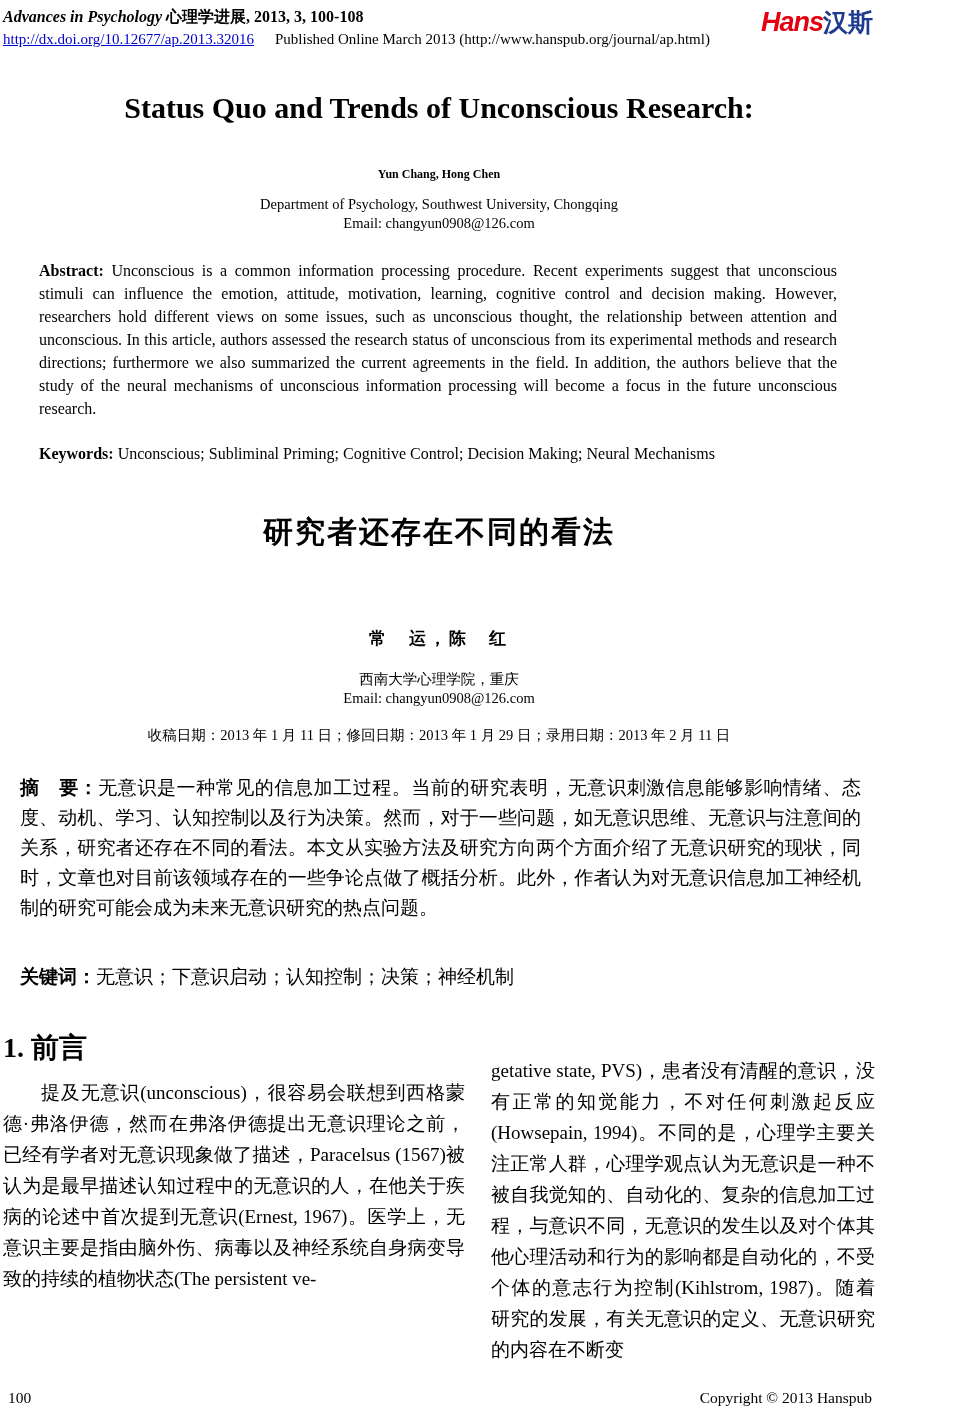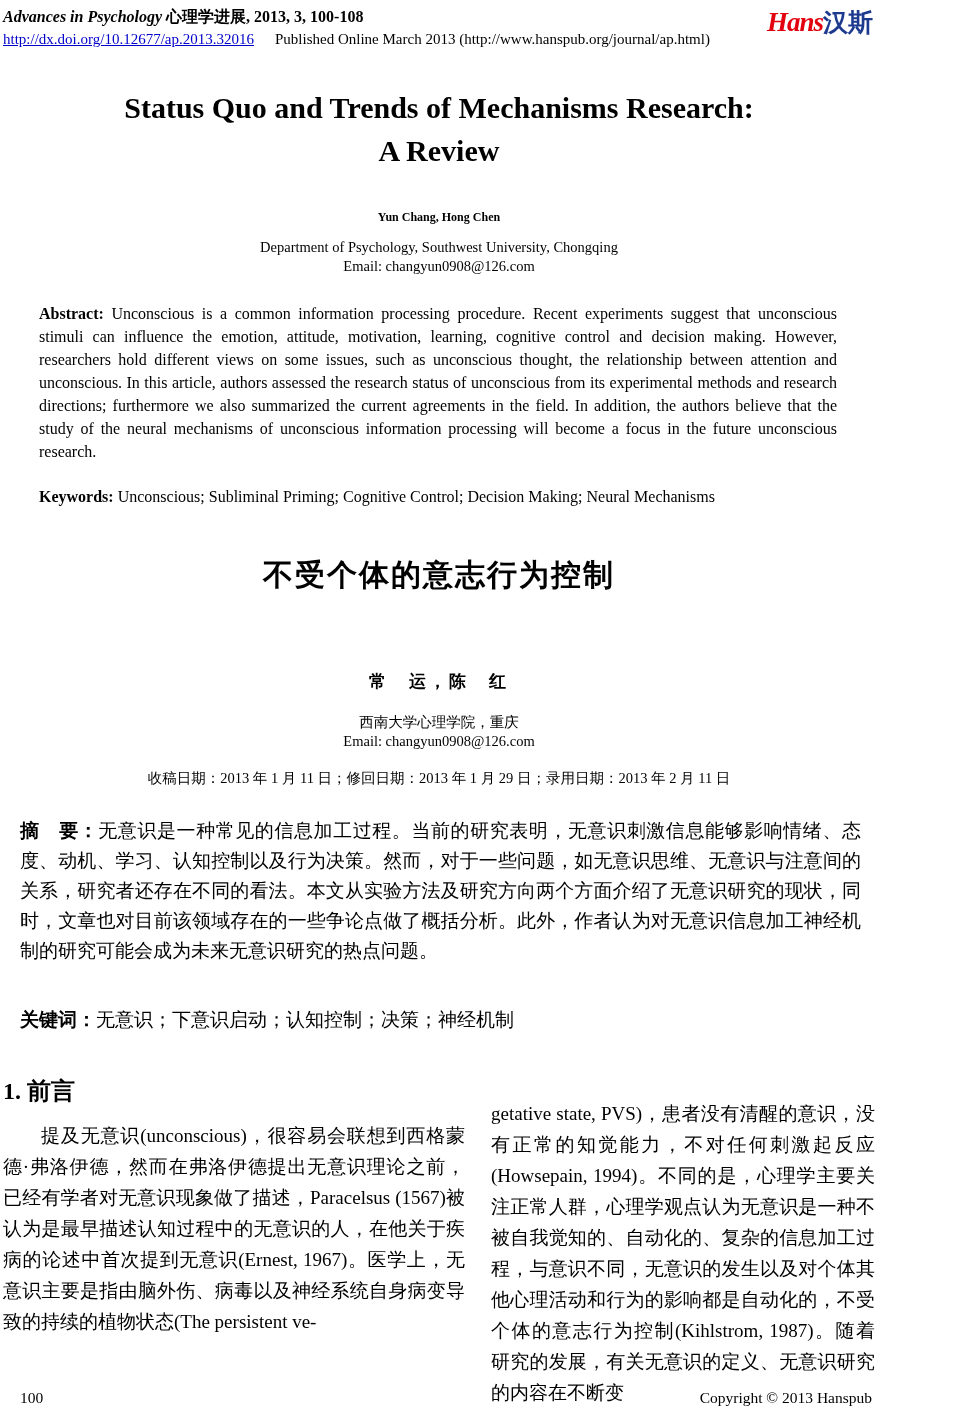--- a/index.html
+++ b/index.html
@@ -14,21 +14,21 @@
   .page { width: 879px; height: 1417px; padding: 6px 4px 0 3px; position: relative; }
 
   
   .hdr-row { display: flex; justify-content: space-between; align-items: flex-start; }
   .hdr-left { font-size: 16px; line-height: 21px; }
   .journal-line { font-weight: bold; }
   .journal-en { font-style: italic; }
   .doi-line { font-size: 15px; margin-top: 2px; }
   .doi-link { color: #0000cc; text-decoration: underline; cursor: pointer; }
   .published { color: #000; margin-left: 21px; }
-  .logo { font-family: Liberation Serif, serif; white-space: nowrap; padding-right: 2px; }
+  .logo { font-family: Liberation Sans, sans-serif; white-space: nowrap; padding-right: 2px; }
   .logo-latin { font-style: italic; font-weight: 900; font-size: 27px; letter-spacing: -1px; }
   .logo-cjk { font-weight: 900; font-size: 25px; }
 
   
   .center { text-align: center; }
   .title-en { margin-top: 36px; font-size: 30px; line-height: 43px; font-weight: bold; }
   .authors-en { margin-top: 38px; font-size: 12px; font-weight: bold; }
   .affil-block { margin-top: 13px; font-size: 14.5px; line-height: 19px; }
   .received { margin-top: 17px; font-size: 14.5px; }
   .sup { font-size: 0.62em; vertical-align: super; line-height: 0; }
@@ -45,25 +45,25 @@
   .received-cn { margin-top: 18px; font-size: 14.5px; }
 
   .abstract-cn { margin: 28px 14px 0 17px; font-size: 19px; line-height: 30px; text-align: justify; }
   .kw-cn { margin: 39px 14px 0 17px; font-size: 19px; line-height: 30px; }
 
   
   .columns { display: flex; margin-top: 42px; font-size: 19px; line-height: 31px; text-align: justify; }
   .col-left { width: 462px; flex: 0 0 462px; }
   .col-gap { width: 26px; flex: 0 0 26px; }
   .col-right { flex: 1; padding-top: 21px; }
-  .sec-heading { font-size: 24px; font-weight: bold; line-height: 28px; margin-bottom: 15px; text-align: left; }
+  .sec-heading { font-size: 28px; font-weight: bold; line-height: 28px; margin-bottom: 15px; text-align: left; }
   .para { text-indent: 2em; }
 
   
-  .footer { position: absolute; left: 20px; right: 7px; bottom: 10px;
+  .footer { position: absolute; left: 8px; right: 7px; bottom: 10px;
             display: flex; justify-content: space-between; font-size: 15.5px; }
 </style>
 </head>
 <body>
 
 <div class="page">
 
   <div class="hdr-row">
     <div class="hdr-left">
       <div class="journal-line">
@@ -72,41 +72,40 @@
       <div class="doi-line">
         <span class="doi-link">http://dx.doi.org/10.12677/ap.2013.32016</span><span class="published">Published Online March 2013 (http://www.hanspub.org/journal/ap.html)</span>
       </div>
     </div>
     <div class="logo">
       <span class="logo-latin" style="color: rgb(227, 0, 15);">Hans</span><span class="logo-cjk" style="color: rgb(30, 58, 143);">汉斯</span>
     </div>
   </div>
 
   <div class="title-en center">
-    <div>Status Quo and Trends of Mechanisms Research:</div>
-    <div>A Review</div>
+    <div>Status Quo and Trends of Unconscious Research:</div>
   </div>
 
   <div class="authors-en center">Yun Chang, Hong Chen</div>
 
   <div class="affil-block center">
     <div>Department of Psychology, Southwest University, Chongqing</div>
     <div>Email: changyun0908@126.com</div>
   </div>
 
 
   <div class="abstract-en">
     <span class="b">Abstract:</span><span> Unconscious is a common information processing procedure. Recent experiments suggest that unconscious stimuli can influence the emotion, attitude, motivation, learning, cognitive control and decision making. However, researchers hold different views on some issues, such as unconscious thought, the relationship between attention and unconscious. In this article, authors assessed the research status of unconscious from its experimental methods and research directions; furthermore we also summarized the current agreements in the field. In addition, the authors believe that the study of the neural mechanisms of unconscious information processing will become a focus in the future unconscious research.</span>
   </div>
 
   <div class="kw-en">
     <span class="b">Keywords:</span><span> Unconscious; Subliminal Priming; Cognitive Control; Decision Making; Neural Mechanisms</span>
   </div>
 
-  <div class="title-cn center">不受个体的意志行为控制</div>
+  <div class="title-cn center">研究者还存在不同的看法</div>
 
   <div class="authors-cn center">常　运，陈　红</div>
 
   <div class="affil-cn center">
     <div>西南大学心理学院，重庆</div>
     <div>Email: changyun0908@126.com</div>
   </div>
 
   <div class="received-cn center">收稿日期：2013 年 1 月 11 日；修回日期：2013 年 1 月 29 日；录用日期：2013 年 2 月 11 日</div>
 

